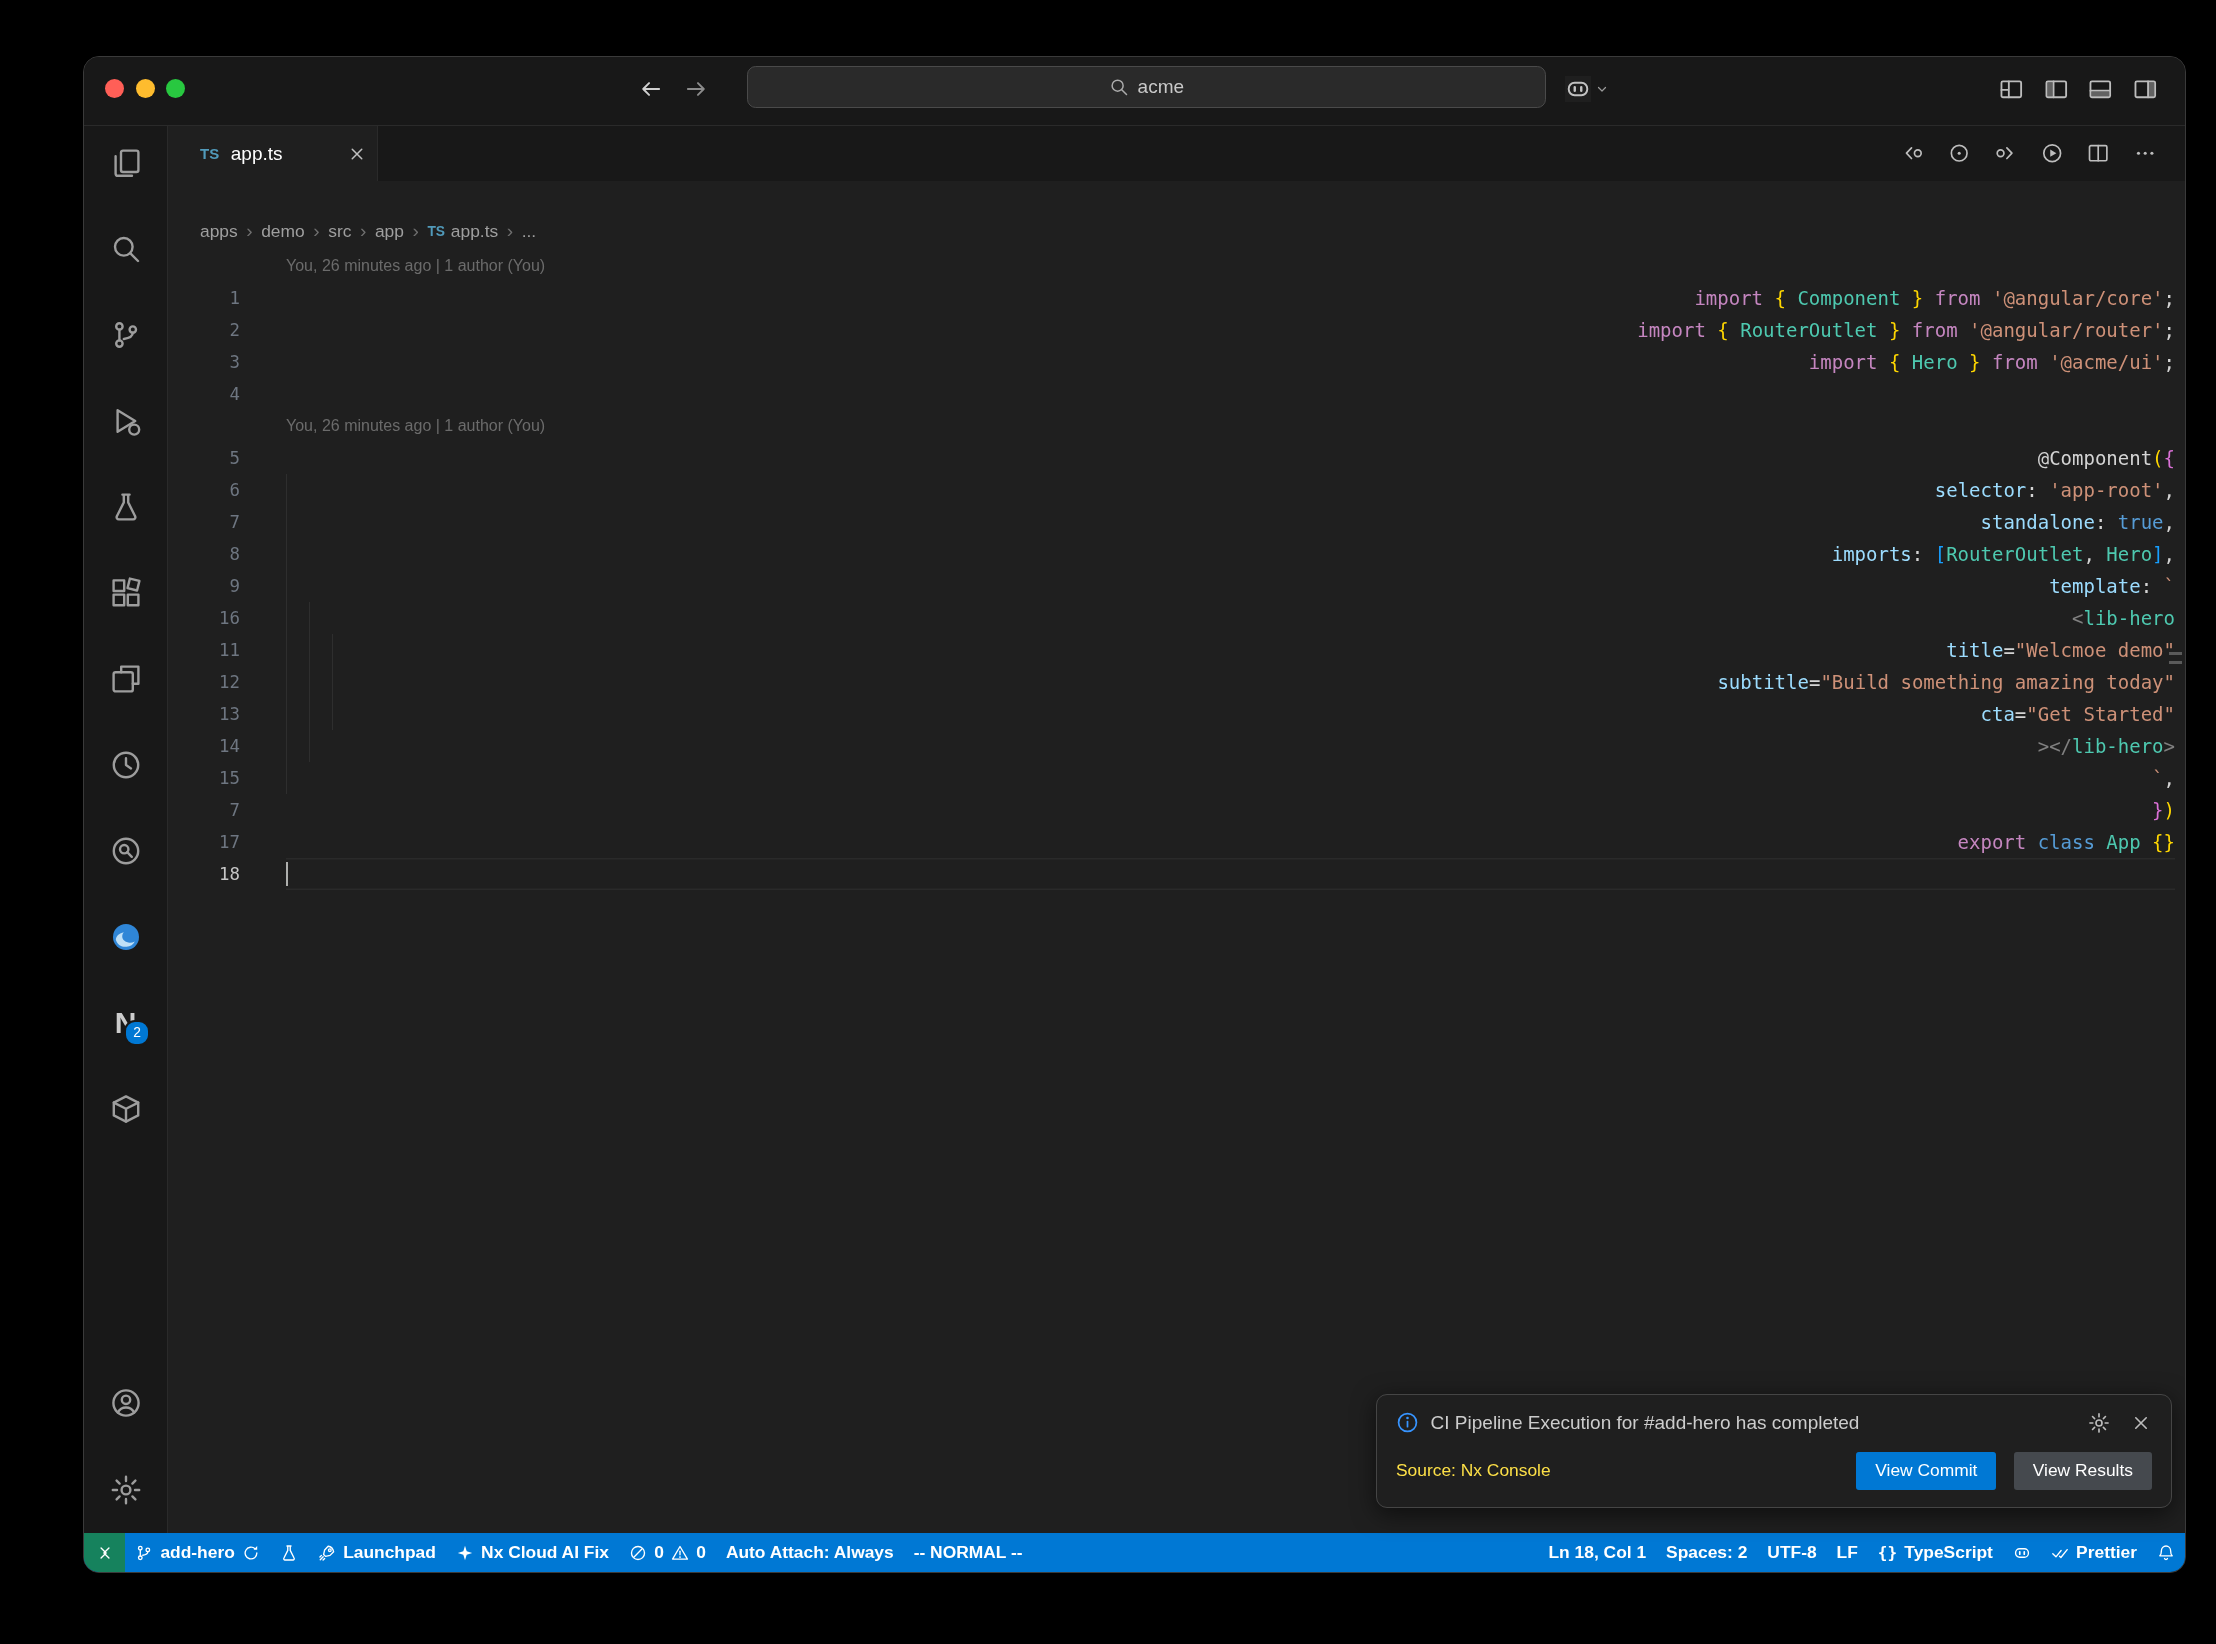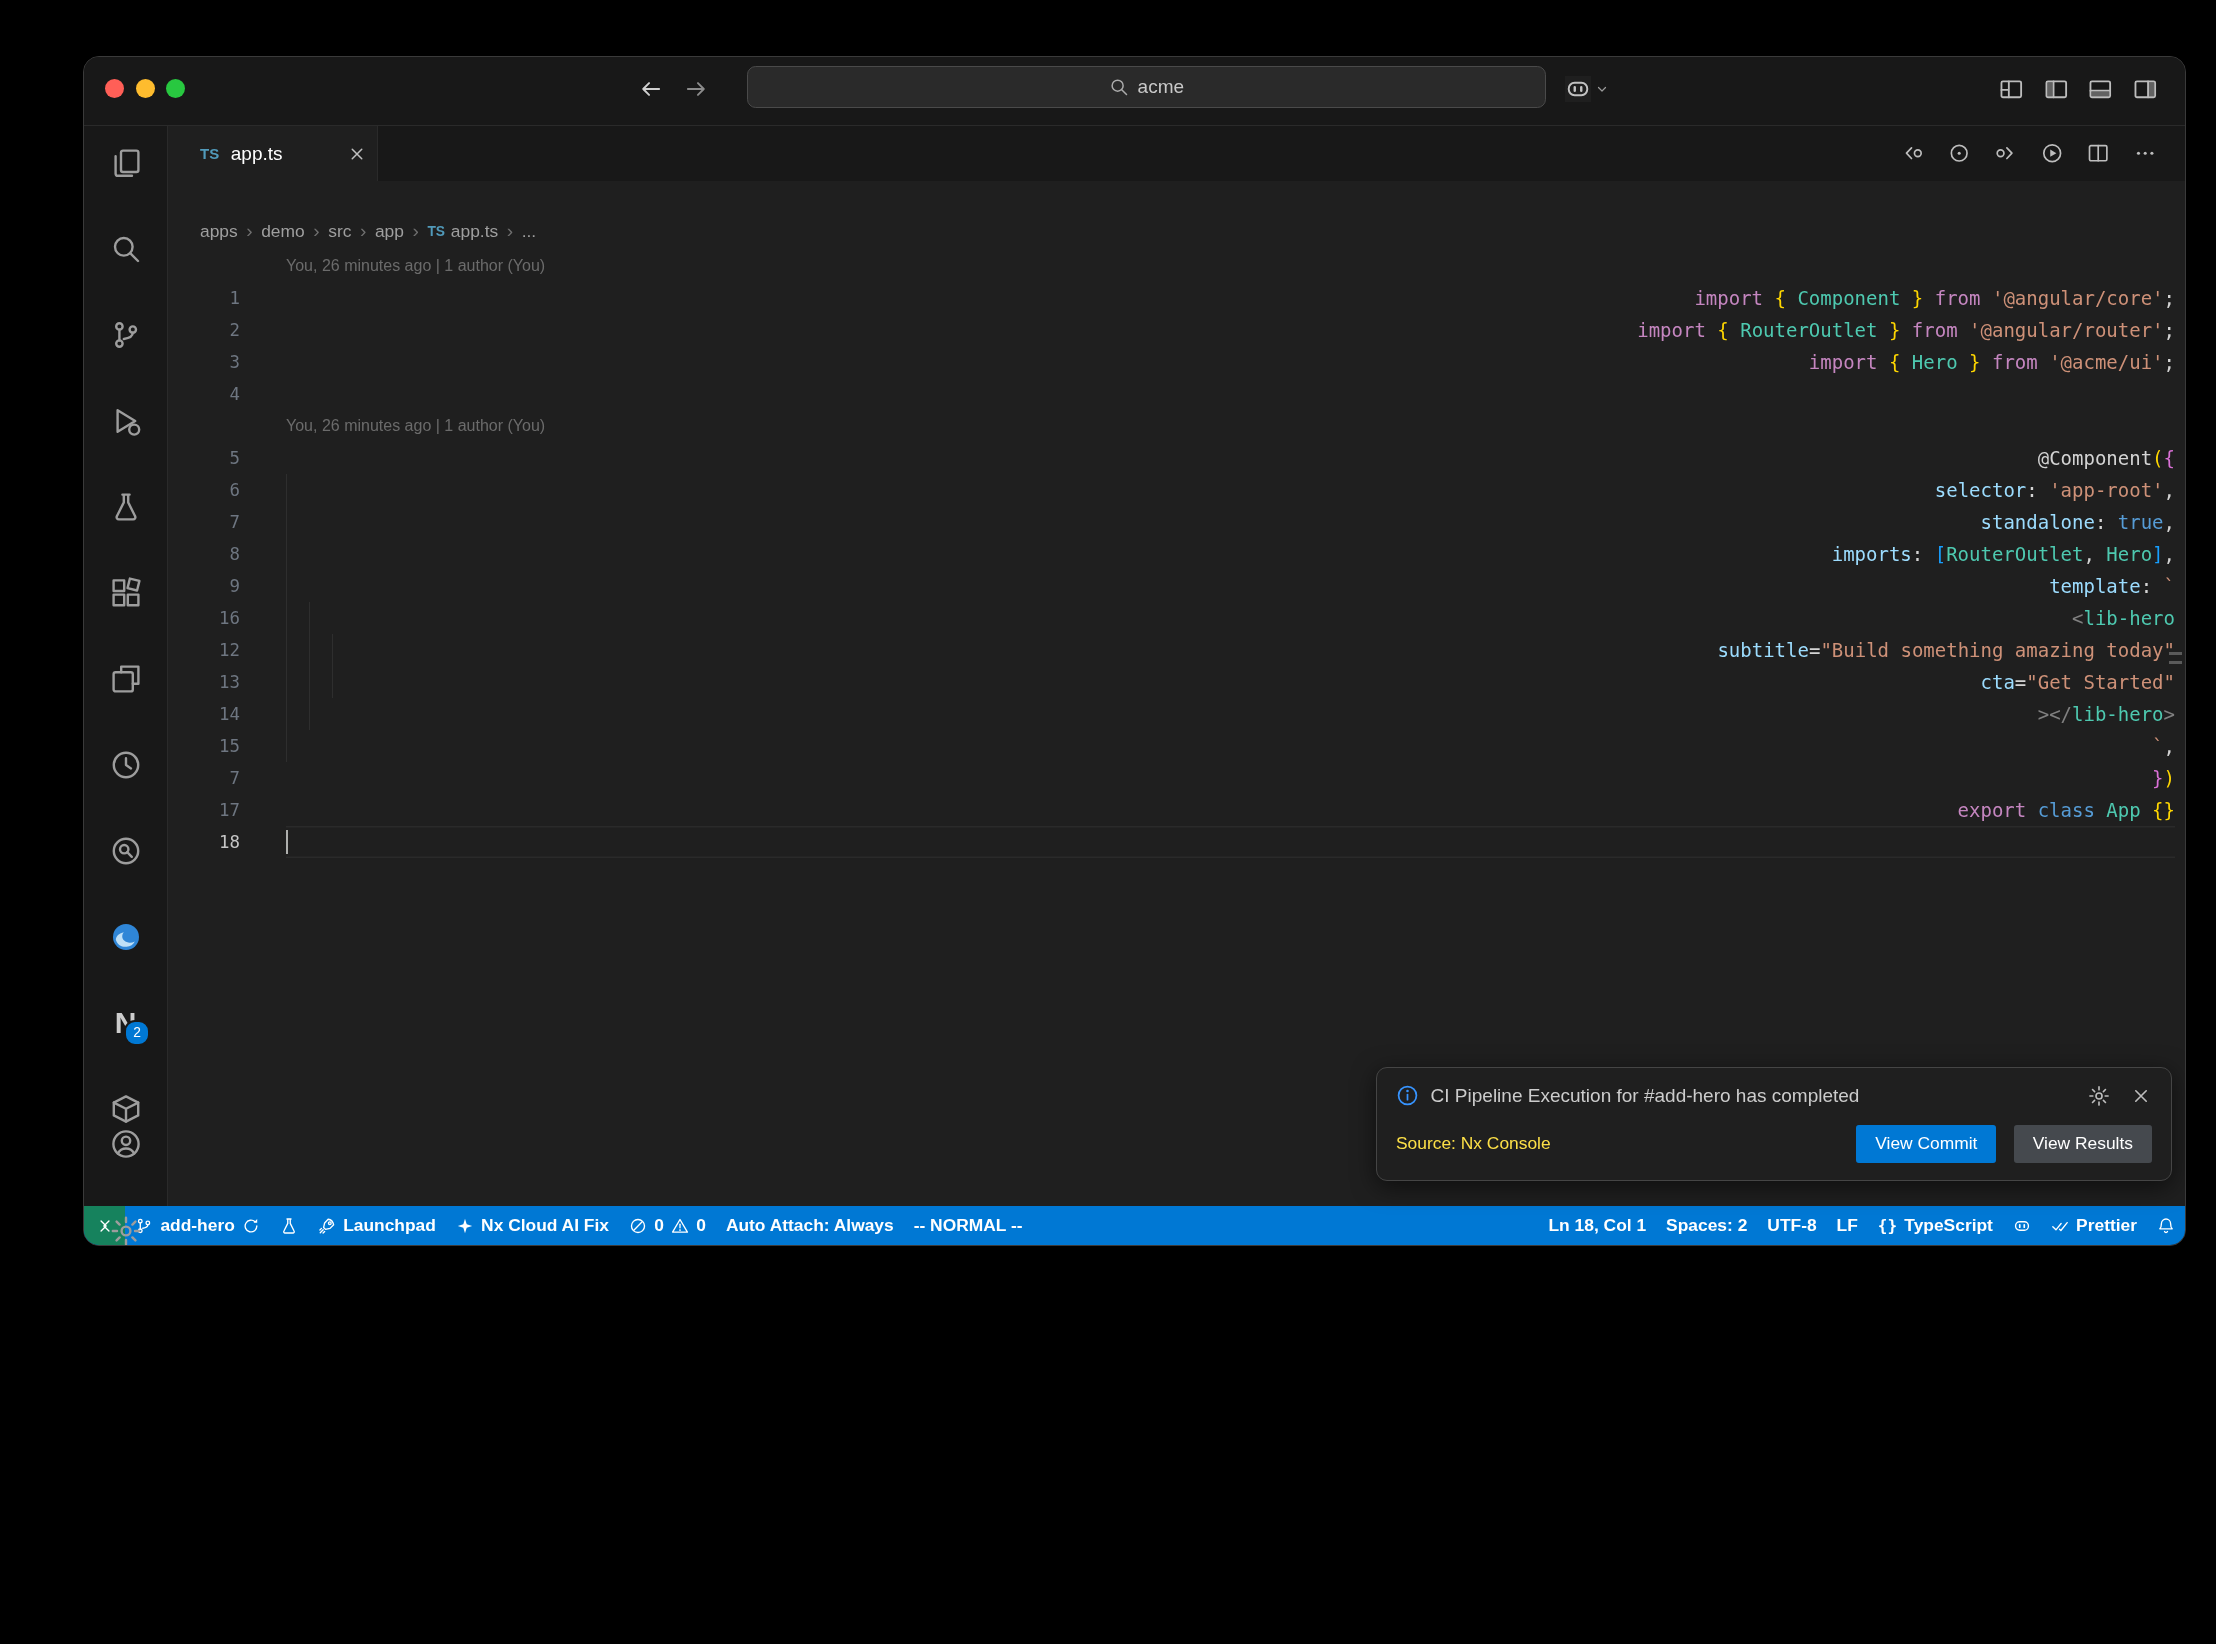--- a/index.html
+++ b/index.html
@@ -1,17 +1,17 @@
 <!DOCTYPE html>
 <html style="--accent: #0078d4; --statusbar_bg: #0078d4; --remote_bg: #16825d; --badge_bg: #0078d4; --ts_icon: #519ABA; --tok_kw: #C586C0; --tok_cls: #4EC9B0; --tok_var: #9CDCFE; --tok_str: #CE9178; --tok_fg: #D4D4D4; --tok_b1: #FFD700; --tok_b2: #DA70D6; --tok_b3: #179FFF; --tok_kwb: #569CD6; --tok_pun: #808080; --tok_tag: #4EC9B0;font-size:11.6px"><head>
 <meta charset="utf-8">
 <style>
   html,body{margin:0;padding:0;}
   body{width:2216px;height:1645px;background:#000;font-family:"Liberation Sans","DejaVu Sans",sans-serif;overflow:hidden;position:relative;}
-  .window{position:absolute;left:83px;top:56px;width:2103px;height:1190px;background:#1f1f1f;border:0.7px solid #3a3a3a;border-radius:16px;overflow:hidden;display:flex;flex-direction:column;box-shadow:0 22px 58px rgba(0,0,0,.7);box-sizing:border-box;}
+  .window{position:absolute;left:83px;top:56px;width:2103px;height:1517px;background:#1f1f1f;border:0.7px solid #3a3a3a;border-radius:16px;overflow:hidden;display:flex;flex-direction:column;box-shadow:0 22px 58px rgba(0,0,0,.7);box-sizing:border-box;}
   .icon{display:inline-flex;}
   .icon svg{display:block;width:100%;height:100%;}
 
   
   .titlebar{position:relative;height:68px;background:#181818;flex:0 0 auto;border-bottom:0.7px solid #2a2a2a;}
   .traffic{position:absolute;left:21px;top:22px;display:flex;gap:11.6px;}
   .light{width:19px;height:19px;border-radius:50%;}
   .light.red{background:#ff5f57}.light.yellow{background:#febc2e}.light.green{background:#28c840}
   .nav{position:absolute;left:554px;top:19px;display:flex;gap:19px;}
   .nav .icon{width:26px;height:26px;color:#cfcfcf;}
@@ -409,20 +409,24 @@
             </div>
             <div class="row">
               <div class="ln">9</div>
               <div class="code"><i class="guide" style="left: 0ch;"></i><span class="t-fg">  </span><span class="t-var">template</span><span class="t-fg">: </span><span class="t-str">`</span></div>
             </div>
             <div class="row">
               <div class="ln">16</div>
               <div class="code"><i class="guide" style="left: 0ch;"></i><i class="guide" style="left: 2ch;"></i><span class="t-fg">    </span><span class="t-pun">&lt;</span><span class="t-tag">lib-hero</span></div>
             </div>
             <div class="row">
+              <div class="ln">11</div>
+              <div class="code"><i class="guide" style="left: 0ch;"></i><i class="guide" style="left: 2ch;"></i><i class="guide" style="left: 4ch;"></i><span class="t-fg">      </span><span class="t-var">title</span><span class="t-fg">=</span><span class="t-str">"Welcmoe demo"</span></div>
+            </div>
+            <div class="row">
               <div class="ln">12</div>
               <div class="code"><i class="guide" style="left: 0ch;"></i><i class="guide" style="left: 2ch;"></i><i class="guide" style="left: 4ch;"></i><span class="t-fg">      </span><span class="t-var">subtitle</span><span class="t-fg">=</span><span class="t-str">"Build something amazing today"</span></div>
             </div>
             <div class="row">
               <div class="ln">13</div>
               <div class="code"><i class="guide" style="left: 0ch;"></i><i class="guide" style="left: 2ch;"></i><i class="guide" style="left: 4ch;"></i><span class="t-fg">      </span><span class="t-var">cta</span><span class="t-fg">=</span><span class="t-str">"Get Started"</span></div>
             </div>
             <div class="row">
               <div class="ln">14</div>
               <div class="code"><i class="guide" style="left: 0ch;"></i><i class="guide" style="left: 2ch;"></i><span class="t-fg">    </span><span class="t-pun">&gt;&lt;/</span><span class="t-tag">lib-hero</span><span class="t-pun">&gt;</span></div>

